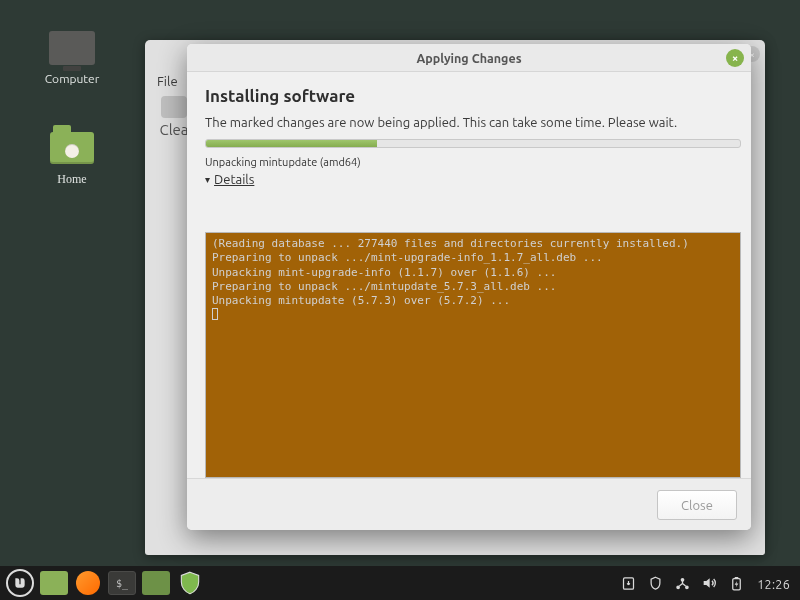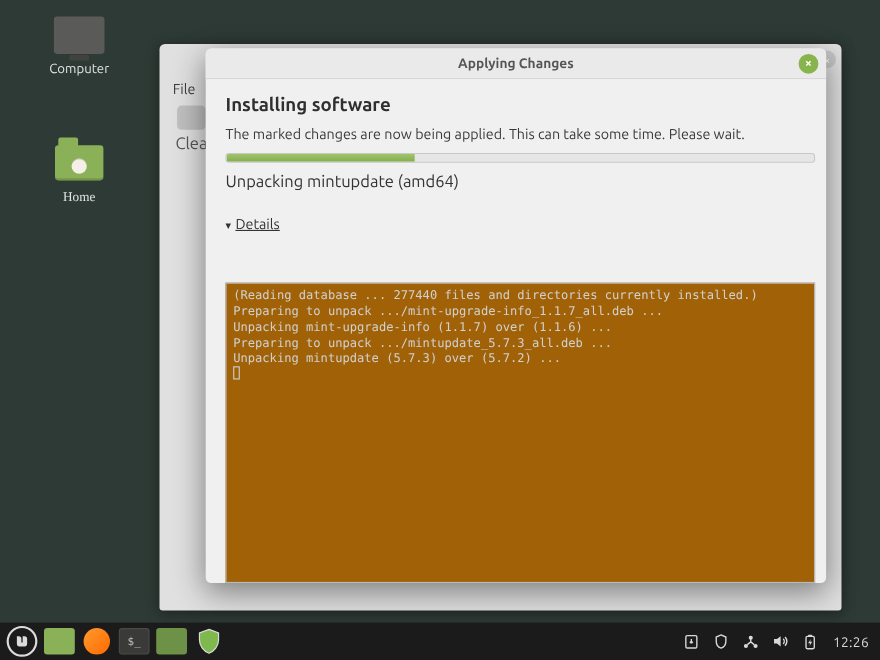--- a/index.html
+++ b/index.html
@@ -27,21 +27,21 @@
   
   .dialog { position:absolute; left:187px; top:44px; width:564px; height:486px; background:#f0f0f0; border-radius:5px; box-shadow:0 8px 28px rgba(0,0,0,.45); display:flex; flex-direction:column; }
   .dialog .titlebar { height:28px; display:flex; align-items:center; justify-content:center; position:relative; font-size:12.5px; font-weight:600; color:#555; background:#eaeaea; border-radius:5px 5px 0 0; border-bottom:1px solid #d6d6d6;}
   .titlebar .close-btn { position:absolute; right:7px; top:5px; width:18px; height:18px; border-radius:50%; background:#87b44d; color:#fff; display:flex; align-items:center; justify-content:center; font-size:11px; font-weight:bold; cursor:pointer;}
   .titlebar .grey-btn { position:absolute; right:5px; top:6px; width:16px; height:16px; border-radius:50%; background:#c7c7c7; color:#fff; display:flex; align-items:center; justify-content:center; font-size:10px;}
   .dialog .content { flex:1; padding:10px 10px 0 18px; display:flex; flex-direction:column; overflow:hidden;}
   h2.install-heading { font-size:17px; font-weight:bold; color:#2f2f2f; margin:4px 0 10px 0;}
   .subtext { font-size:13px; color:#3a3a3a; margin-bottom:10px;}
   .progress { width:100%; height:9px; background:#e6e6e6; border:1px solid #c9c9c9; border-radius:3px; overflow:hidden; margin-bottom:8px;}
   .progress .bar { height:100%; width:32%; background:linear-gradient(#9fc56c,#85ad4f);}
-  .status-line { font-size:15px; color:#333; margin-bottom:24px;}
+  .status-line { font-size:11px; color:#333; margin-bottom:4px;}
   .details-toggle { font-size:13px; color:#333; display:flex; align-items:center; gap:4px; cursor:pointer; user-select:none; margin-bottom:2px;}
   .details-toggle .tri { font-size:10px; }
   .terminal { flex:1; background:#a16207; color:#d0d0d0; font-family:"DejaVu Sans Mono","Courier New",monospace; font-size:11px; line-height:1.3; padding:4px 6px; border:1px solid #b8b8b8; overflow:hidden; white-space:pre;margin-top:44px; }
   .terminal .cursor { display:inline-block; width:6px; height:12px; border:1px solid #d0d0d0; }
   .dialog .footer { height:52px; border-top:1px solid #d8d8d8; display:flex; align-items:center; justify-content:flex-end; padding:0 14px; background:#ededed; border-radius:0 0 5px 5px;}
   .btn { min-width:80px; height:30px; border:1px solid #c5c5c5; background:linear-gradient(#fff,#f3f3f3); border-radius:3px; font-size:13px; color:#9b9b9b; display:flex; align-items:center; justify-content:center; cursor:default;}
 
   
   .taskbar { position:absolute; left:0; right:0; bottom:0; height:34px; background:#1b1b1b; display:flex; align-items:center; padding:0 6px; gap:6px; color:#d9d9d9; font-size:12px;}
   .taskbar .menu-btn { width:28px; height:28px; border-radius:50%; border:2px solid #dcdcdc; display:flex; align-items:center; justify-content:center; font-size:12px; cursor:pointer;}
@@ -54,21 +54,21 @@
   .tray { margin-left:auto; display:flex; align-items:flex-end; gap:11px; padding-right:4px;}
   .tray .t-ic { width:16px; height:16px; display:flex; align-items:center; justify-content:center; cursor:pointer;}
   .clock { font-size:12.5px; letter-spacing:.3px; padding-left:2px;}
 
   svg { display:block; }
 </style>
 </head>
 <body>
 
 <div class="desktop">
-  <div class="desktop-icon" style="left:32px; top:12px;">
+  <div class="desktop-icon" style="left:32px; top:28px;">
     <div class="glyph">
         <div class="monitor-glyph"></div>
       </div>
     <span>Computer</span>
   </div>
   <div class="desktop-icon" style="left:32px; top:128px;font-family:Liberation Serif, serif;">
     <div class="glyph">
         <div class="folder-glyph"></div>
       </div>
     <span>Home</span>
@@ -106,20 +106,23 @@
     <div class="details-toggle">
       <span class="tri">▾</span>
       <span style="text-decoration:underline;">Details</span>
     </div>
     <div class="terminal"><span id="term-text">(Reading database ... 277440 files and directories currently installed.)
 Preparing to unpack .../mint-upgrade-info_1.1.7_all.deb ...
 Unpacking mint-upgrade-info (1.1.7) over (1.1.6) ...
 Preparing to unpack .../mintupdate_5.7.3_all.deb ...
 Unpacking mintupdate (5.7.3) over (5.7.2) ...
 </span><span class="cursor"></span></div>
+  </div>
+  <div class="footer">
+    <div class="btn">Close</div>
   </div>
 </div>
 
 <div class="taskbar">
   <div class="menu-btn">
     <svg width="14" height="14" viewBox="0 0 24 24">
         <path fill="#dcdcdc" d="M4 4v12a4 4 0 004 4h8a4 4 0 004-4V8a4 4 0 00-4-4h-3v10h-2V8a4 4 0 00-4-4H4z"></path>
       </svg>
   </div>
   <div class="task-ic task-folder"></div>

